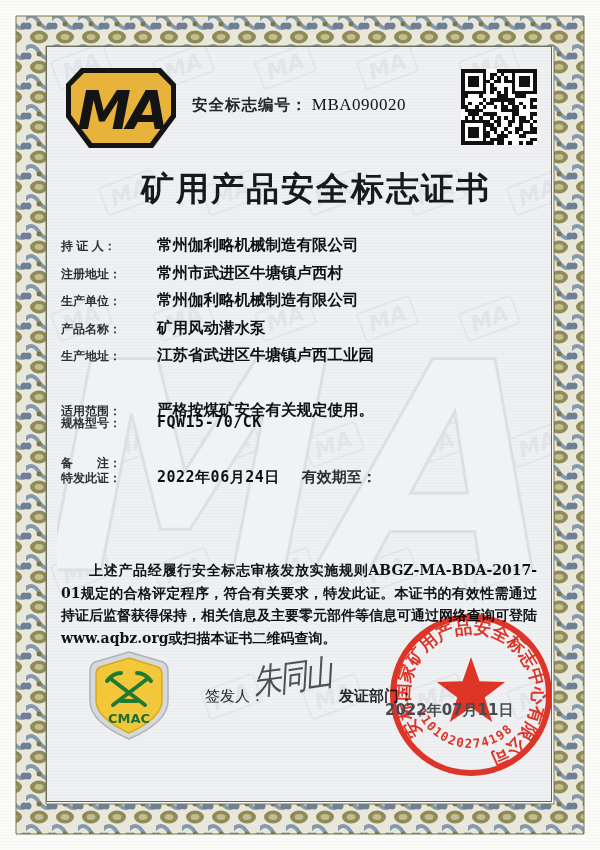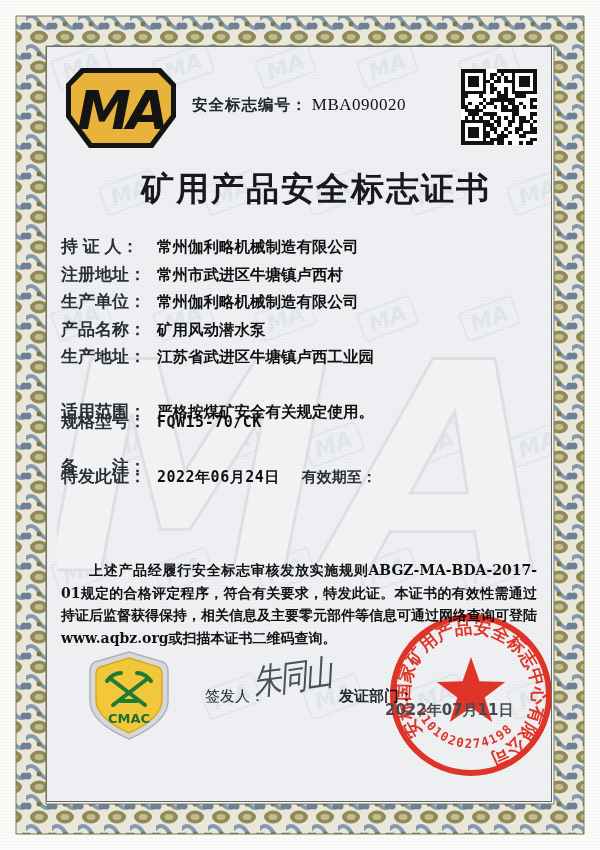--- a/index.html
+++ b/index.html
@@ -18,21 +18,21 @@
   .content{position:absolute;inset:0;z-index:1;}
   .ma-logo{position:absolute;left:16px;top:18px;}
   .certline{position:absolute;left:0;top:48px;width:100%;text-align:center;}
   .certline .lab{font-weight:bold;font-size:15.5px;color:#23272b;letter-spacing:1px;}
   .certline .num{font-family:"Liberation Serif",serif;font-size:17px;color:#101215;letter-spacing:.5px;}
   .qr{position:absolute;left:414px;top:22px;}
   .title{position:absolute;left:17px;top:120px;width:100%;text-align:center;
     font-family:"DejaVu Serif",serif;font-weight:900;font-size:33px;letter-spacing:2px;color:#17191c;}
   .fields{position:absolute;left:14px;right:14px;top:188px;}
   .row{display:flex;align-items:baseline;height:27.5px;}
-  .row .lab{min-width:96px;font-weight:bold;font-size:17px;color:#2b2f33;white-space:pre;}
+  .row .lab{min-width:96px;font-weight:bold;font-size:12px;color:#2b2f33;white-space:pre;}
   .row.wide .lab{min-width:0;margin-right:16px;}
   .row .val{font-family:"DejaVu Serif",serif;font-weight:bold;font-size:15.5px;color:#0e1012;}
   .row .val.mono{font-family:"DejaVu Sans Mono",monospace;font-size:15px;letter-spacing:.5px;margin-top:40px;}
   .row.dates .lab2{margin-left:22px;min-width:92px;font-weight:bold;font-size:15px;color:#2b2f33;}
   .statement{position:absolute;left:14px;right:14px;top:512px;z-index:1;
     font-family:"DejaVu Serif",serif;font-weight:bold;font-size:14px;line-height:1.62;
     color:#101214;text-indent:2em;text-align:justify;}
   .cmac{position:absolute;left:40px;top:602px;z-index:2;}
   .signer-label{position:absolute;left:158px;top:640px;font-weight:normal;font-size:15px;color:#23272b;z-index:2;}
   .signature{position:absolute;left:206px;top:612px;z-index:2;

